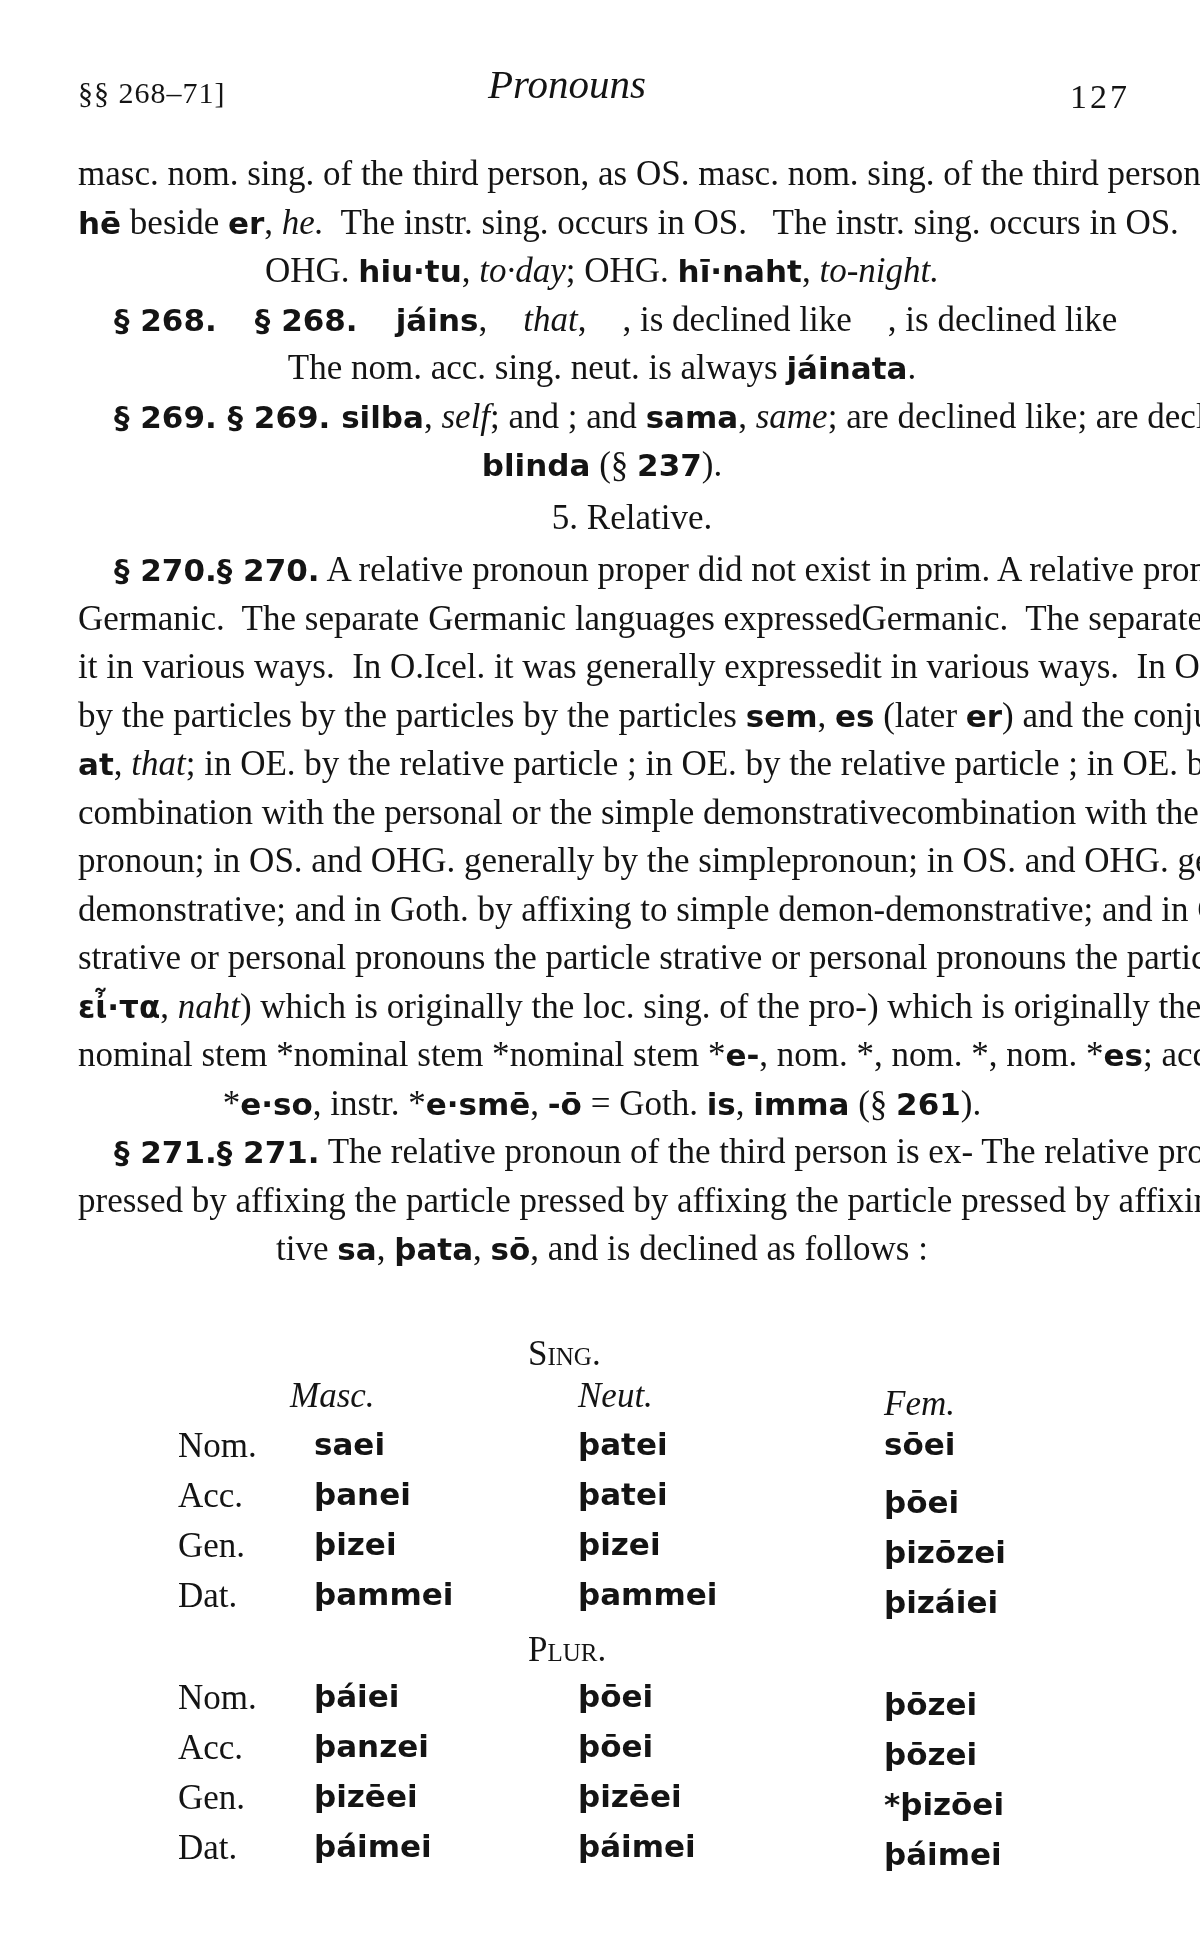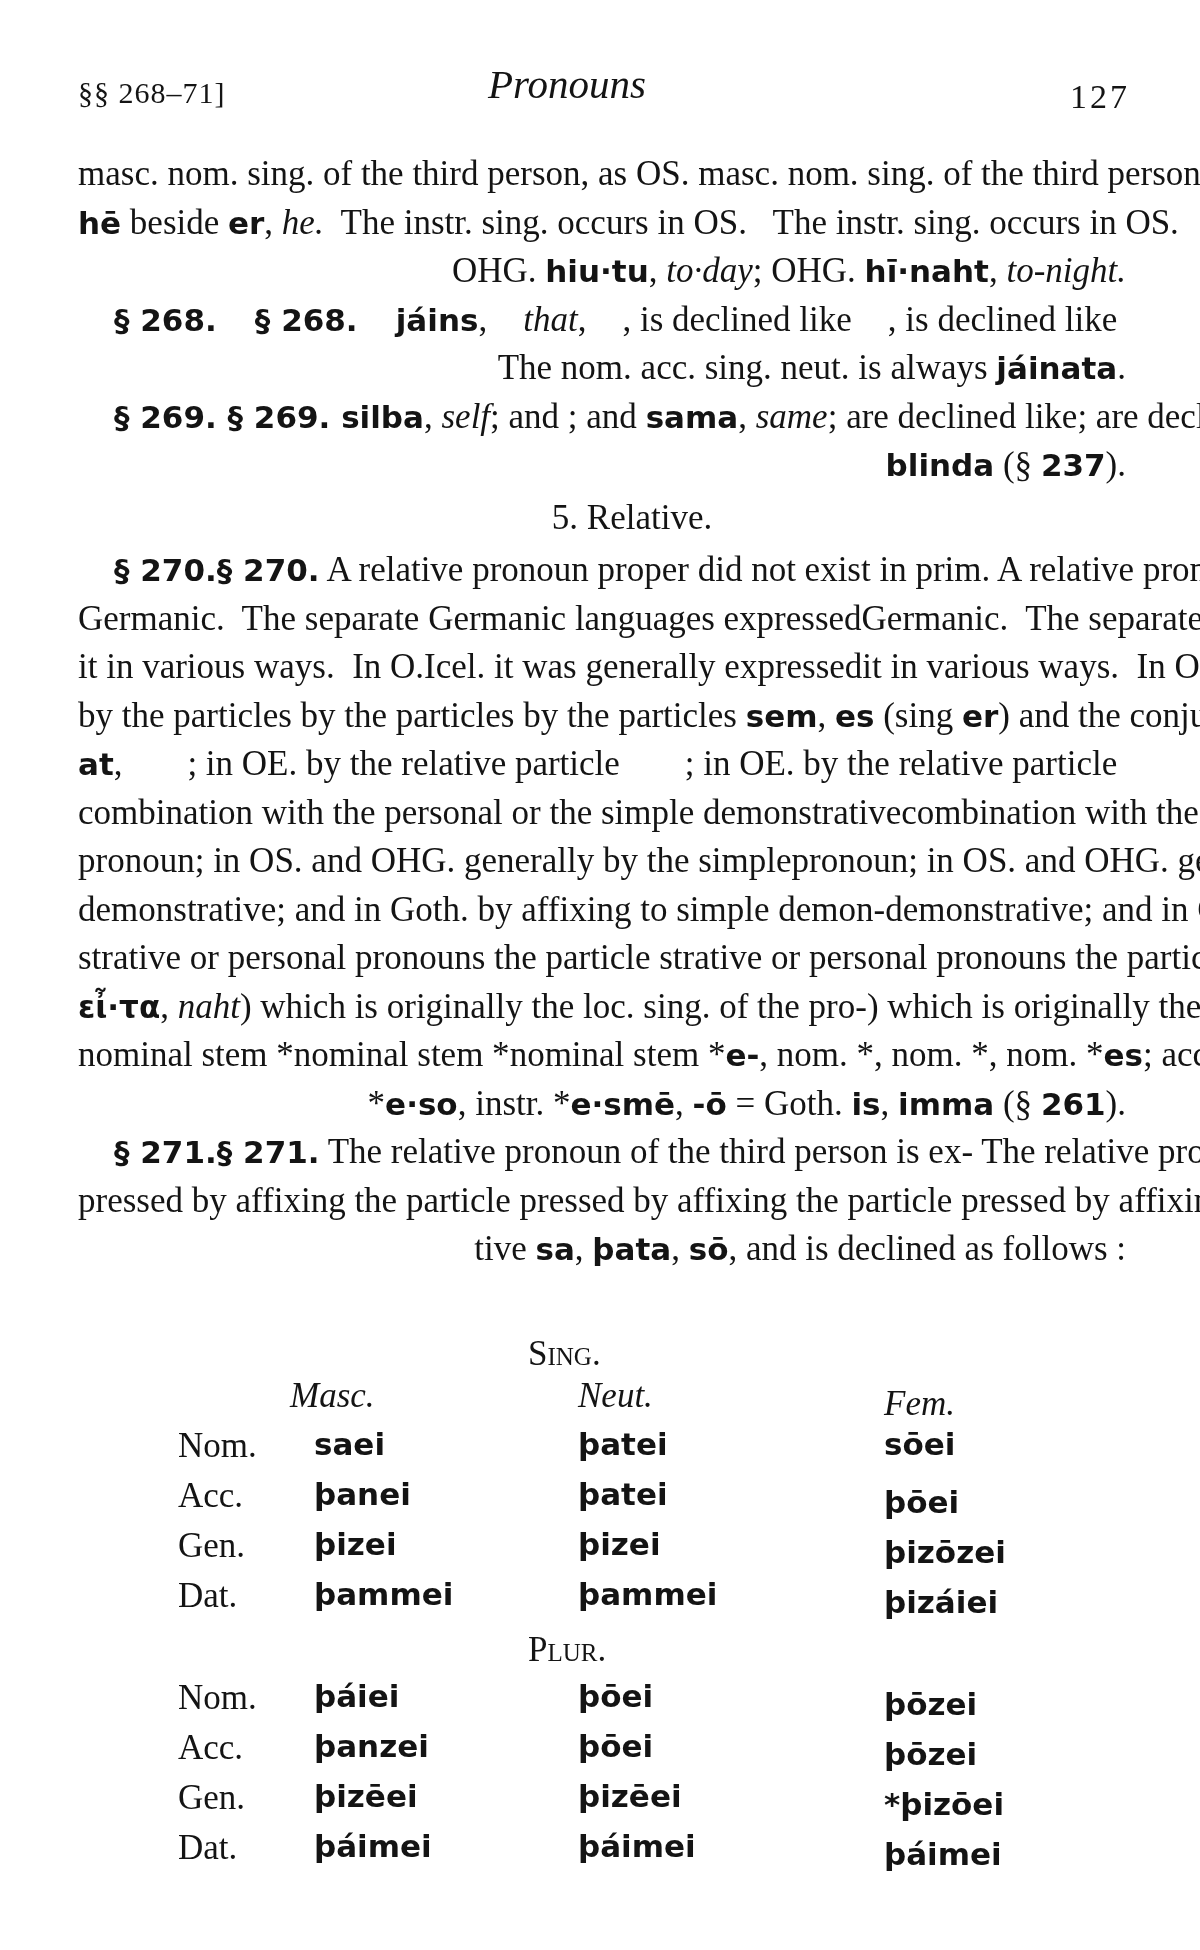--- a/index.html
+++ b/index.html
@@ -5,21 +5,21 @@
     html, body { margin: 0; padding: 0; background: #ffffff; }
     body { width: 1200px; height: 1950px; position: relative; overflow: hidden;
       font-family: "Liberation Serif", "DejaVu Serif", serif; color: #141414; }
     .page { position: absolute; left: 0; top: 0; width: 1200px; height: 1950px; }
     .header { position: absolute; top: 60px; left: 78px; width: 1050px; height: 60px; }
     .hdr-left { position: absolute; left: 0; top: 16px; font-size: 30px; letter-spacing: 1px; }
     .hdr-center { position: absolute; left: 410px; top: 0; font-size: 41px; font-style: italic; }
     .hdr-right { position: absolute; left: 992px; top: 18px; font-size: 34px; letter-spacing: 3px; }
     .body-text { position: absolute; left: 78px; top: 150px; width: 1048px; font-size: 35px; line-height: 48.5px; }
     .line { white-space: nowrap; display: flex; justify-content: space-between; height: 48.5px; }
-    .line.last { justify-content: flex-end; gap: 12px; }
+    .line.last { justify-content: center; gap: 12px; }
     .line.indent { padding-left: 36px; }
     .b { font-weight: bold; font-family: "DejaVu Sans", "Liberation Sans", sans-serif; font-size: 31px; }
     .i { font-style: italic; }
     .heading { text-align: center; font-size: 35px; padding-left: 60px; height: 48.5px; margin: 4px 0; }
     .table { position: absolute; left: 178px; top: 1330px; width: 860px; font-size: 35px; }
     .sec { position: absolute; font-variant: small-caps; font-size: 35px; }
     .row { position: absolute; left: 0; width: 860px; height: 50px; }
     .case { position: absolute; left: 0; }
     .c1 { position: absolute; left: 136px; }
     .c2 { position: absolute; left: 400px; }
@@ -92,25 +92,26 @@
       <div class="line">
         <span style="white-space: pre;"><span>it in various ways.  In O.Icel. it was generally expressed</span></span>
         <span style="white-space: pre;"><span>it in various ways.  In O.Icel. it was generally expressed</span></span>
       </div>
       <div class="line">
         <span style="white-space: pre;"><span>by the particles </span></span>
         <span style="white-space: pre;"><span>by the particles </span></span>
         <span style="white-space: pre;"><span>by the particles </span></span>
         <span style="white-space: pre;"><span class="b">sem</span><span>, </span></span>
         <span style="white-space: pre;"><span class="b">es</span></span>
-        <span style="white-space: pre;"><span> (sing </span></span>
+        <span style="white-space: pre;"><span> (later </span></span>
         <span style="white-space: pre;"><span class="b">er</span><span>) and the conjunction</span></span>
       </div>
       <div class="line">
         <span style="white-space: pre;"><span class="b">at</span><span>, </span></span>
+        <span style="white-space: pre;"><span class="i">that</span><span>; in OE. by the relative particle </span></span>
         <span style="white-space: pre;"><span>; in OE. by the relative particle </span></span>
         <span style="white-space: pre;"><span>; in OE. by the relative particle </span></span>
       </div>
       <div class="line">
         <span style="white-space: pre;"><span>combination with the personal or the simple demonstrative</span></span>
         <span style="white-space: pre;"><span>combination with the personal or the simple demonstrative</span></span>
       </div>
       <div class="line">
         <span style="white-space: pre;"><span>pronoun; in OS. and OHG. generally by the simple</span></span>
         <span style="white-space: pre;"><span>pronoun; in OS. and OHG. generally by the simple</span></span>

